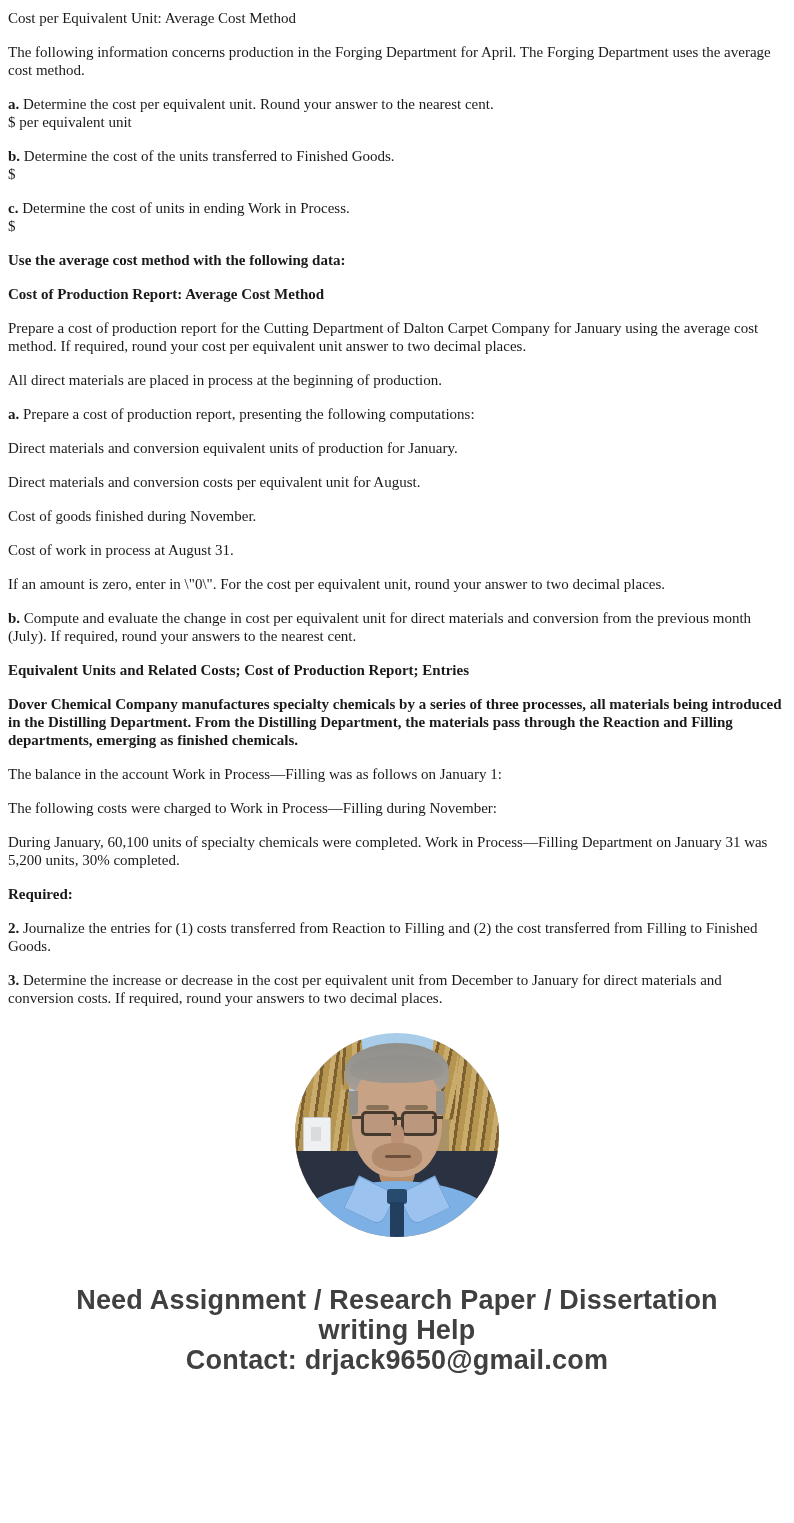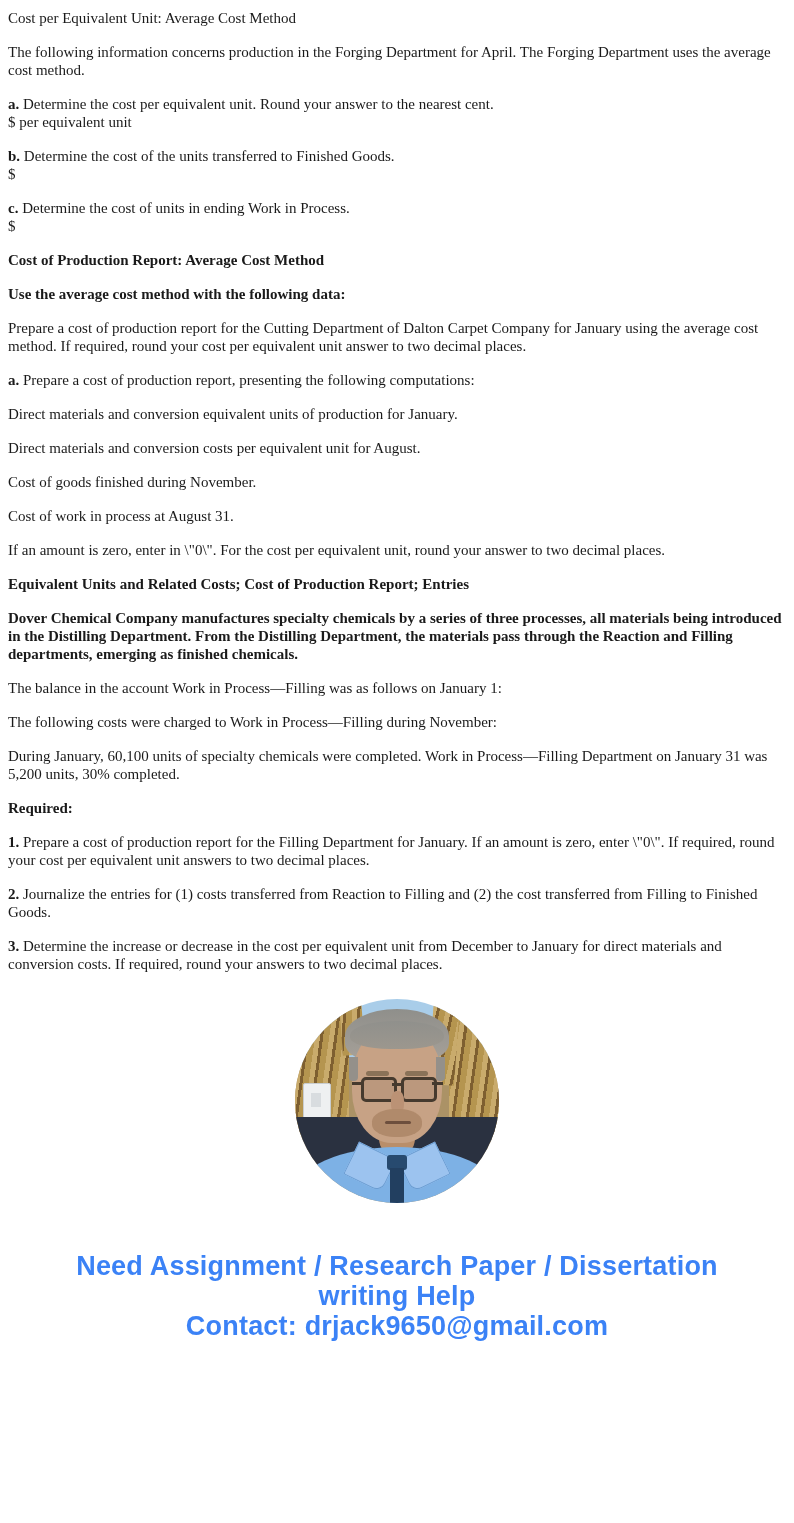--- a/index.html
+++ b/index.html
@@ -42,47 +42,48 @@
   .lens-l{left:66px;top:78px;}
   .lens-r{left:106px;top:78px;}
   .bridge{left:97px;top:84px;width:10px;height:3px;background:#463a2e;}
   .arm-l{left:57px;top:83px;width:11px;height:3px;background:#463a2e;}
   .arm-r{left:137px;top:83px;width:11px;height:3px;background:#463a2e;}
   .nose{left:96px;top:92px;width:13px;height:23px;background:#bb9275;border-radius:40%;}
   .stubble{left:77px;top:110px;width:50px;height:28px;background:#b08a6b;border-radius:45%;}
   .mouth{left:90px;top:122px;width:26px;height:3px;background:#6d4f3d;border-radius:2px;}
   
   .promo{margin-top:48px;text-align:center;font-family:"Liberation Sans",sans-serif;
-         font-weight:bold;font-size:27px;line-height:30px;color:#3b82f6;letter-spacing:0.2px;}
+         font-weight:bold;font-size:27px;line-height:30px;color:#404040;letter-spacing:0.2px;}
 </style>
 </head>
 <body>
 
 <div class="doc" id="doc">
     <p class="para"><span>Cost per Equivalent Unit: Average Cost Method</span></p>
     <p class="para"><span>The following information concerns production in the Forging Department for April. The Forging Department uses the average cost method.</span></p>
     <p class="para"><b class="lead">a. </b><span>Determine the cost per equivalent unit. Round your answer to the nearest cent.</span><br><span>$ per equivalent unit</span></p>
     <p class="para"><b class="lead">b. </b><span>Determine the cost of the units transferred to Finished Goods.</span><br><span>$</span></p>
     <p class="para"><b class="lead">c. </b><span>Determine the cost of units in ending Work in Process.</span><br><span>$</span></p>
+    <p class="para bold"><span>Use the average cost method with the following data:</span></p>
     <p class="para bold"><span>Cost of Production Report: Average Cost Method</span></p>
-    <p class="para bold"><span>Use the average cost method with the following data:</span></p>
     <p class="para"><span>Prepare a cost of production report for the Cutting Department of Dalton Carpet Company for January using the average cost method. If required, round your cost per equivalent unit answer to two decimal places.</span></p>
+    <p class="para"><span>All direct materials are placed in process at the beginning of production.</span></p>
     <p class="para"><b class="lead">a. </b><span>Prepare a cost of production report, presenting the following computations:</span></p>
     <p class="para"><span>Direct materials and conversion equivalent units of production for January.</span></p>
     <p class="para"><span>Direct materials and conversion costs per equivalent unit for August.</span></p>
     <p class="para"><span>Cost of goods finished during November.</span></p>
     <p class="para"><span>Cost of work in process at August 31.</span></p>
     <p class="para"><span>If an amount is zero, enter in \"0\". For the cost per equivalent unit, round your answer to two decimal places.</span></p>
+    <p class="para"><b class="lead">b. </b><span>Compute and evaluate the change in cost per equivalent unit for direct materials and conversion from the previous month (July). If required, round your answers to the nearest cent.</span></p>
     <p class="para bold"><span>Equivalent Units and Related Costs; Cost of Production Report; Entries</span></p>
     <p class="para bold"><span>Dover Chemical Company manufactures specialty chemicals by a series of three processes, all materials being introduced in the Distilling Department. From the Distilling Department, the materials pass through the Reaction and Filling departments, emerging as finished chemicals.</span></p>
     <p class="para"><span>The balance in the account Work in Process—Filling was as follows on January 1:</span></p>
     <p class="para"><span>The following costs were charged to Work in Process—Filling during November:</span></p>
     <p class="para"><span>During January, 60,100 units of specialty chemicals were completed. Work in Process—Filling Department on January 31 was 5,200 units, 30% completed.</span></p>
     <p class="para bold"><span>Required:</span></p>
-    <p class="para"><b class="lead">1. </b><span>Prepare a cost of production report for the Filling Department for January. If an amount is zero, enter \"0\". If required, round your cost per equivalent unit answers to two decimal places.</span></p>
     <p class="para"><b class="lead">2. </b><span>Journalize the entries for (1) costs transferred from Reaction to Filling and (2) the cost transferred from Filling to Finished Goods.</span></p>
     <p class="para"><b class="lead">3. </b><span>Determine the increase or decrease in the cost per equivalent unit from December to January for direct materials and conversion costs. If required, round your answers to two decimal places.</span></p>
   </div>
 
 <div class="avatar-wrap">
   <div class="avatar">
     <div class="curtain c-left"></div>
     <div class="curtain c-left2"></div>
     <div class="curtain c-right"></div>
     <div class="curtain c-right2"></div>

